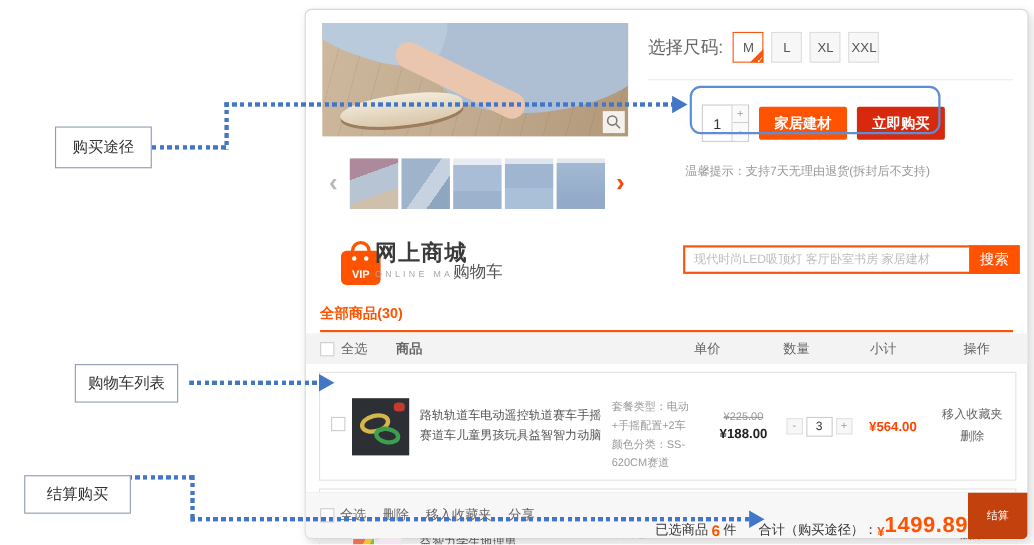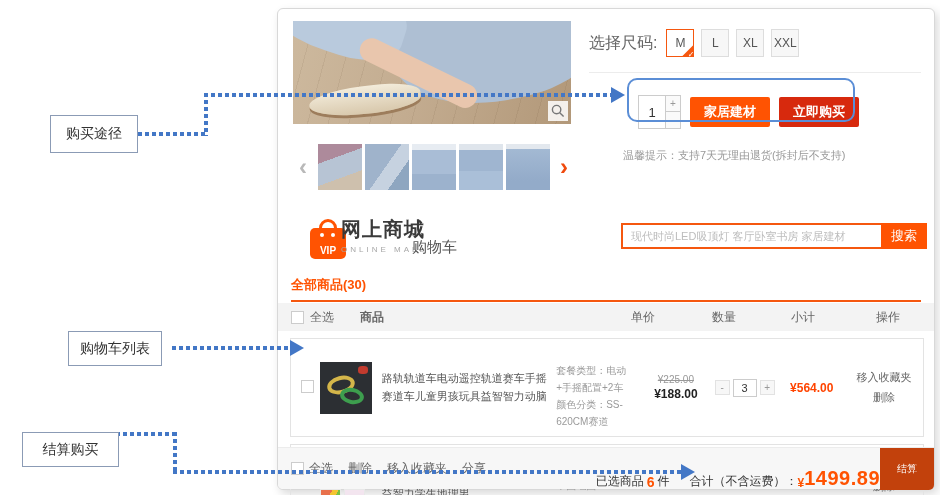--- a/index.html
+++ b/index.html
@@ -345,21 +345,21 @@
             <span class="f-link">全选</span>
           </span>
           <span class="f-link">删除</span>
           <span class="f-link">移入收藏夹</span>
           <span class="f-link">分享</span>
         </div>
         <div class="f-right">
           <span>已选商品</span>
           <span class="cnt">6</span>
           <span>件</span>
-          <span class="total-label">合计（不含运费）：</span>
+          <span class="total-label">合计（购买途径）：</span>
           <span class="cur">¥</span>
           <span class="amount">1499.89</span>
           <button class="btn-checkout">结算</button>
         </div>
       </div>
     </section>
 
   </div>
 </div>
 

